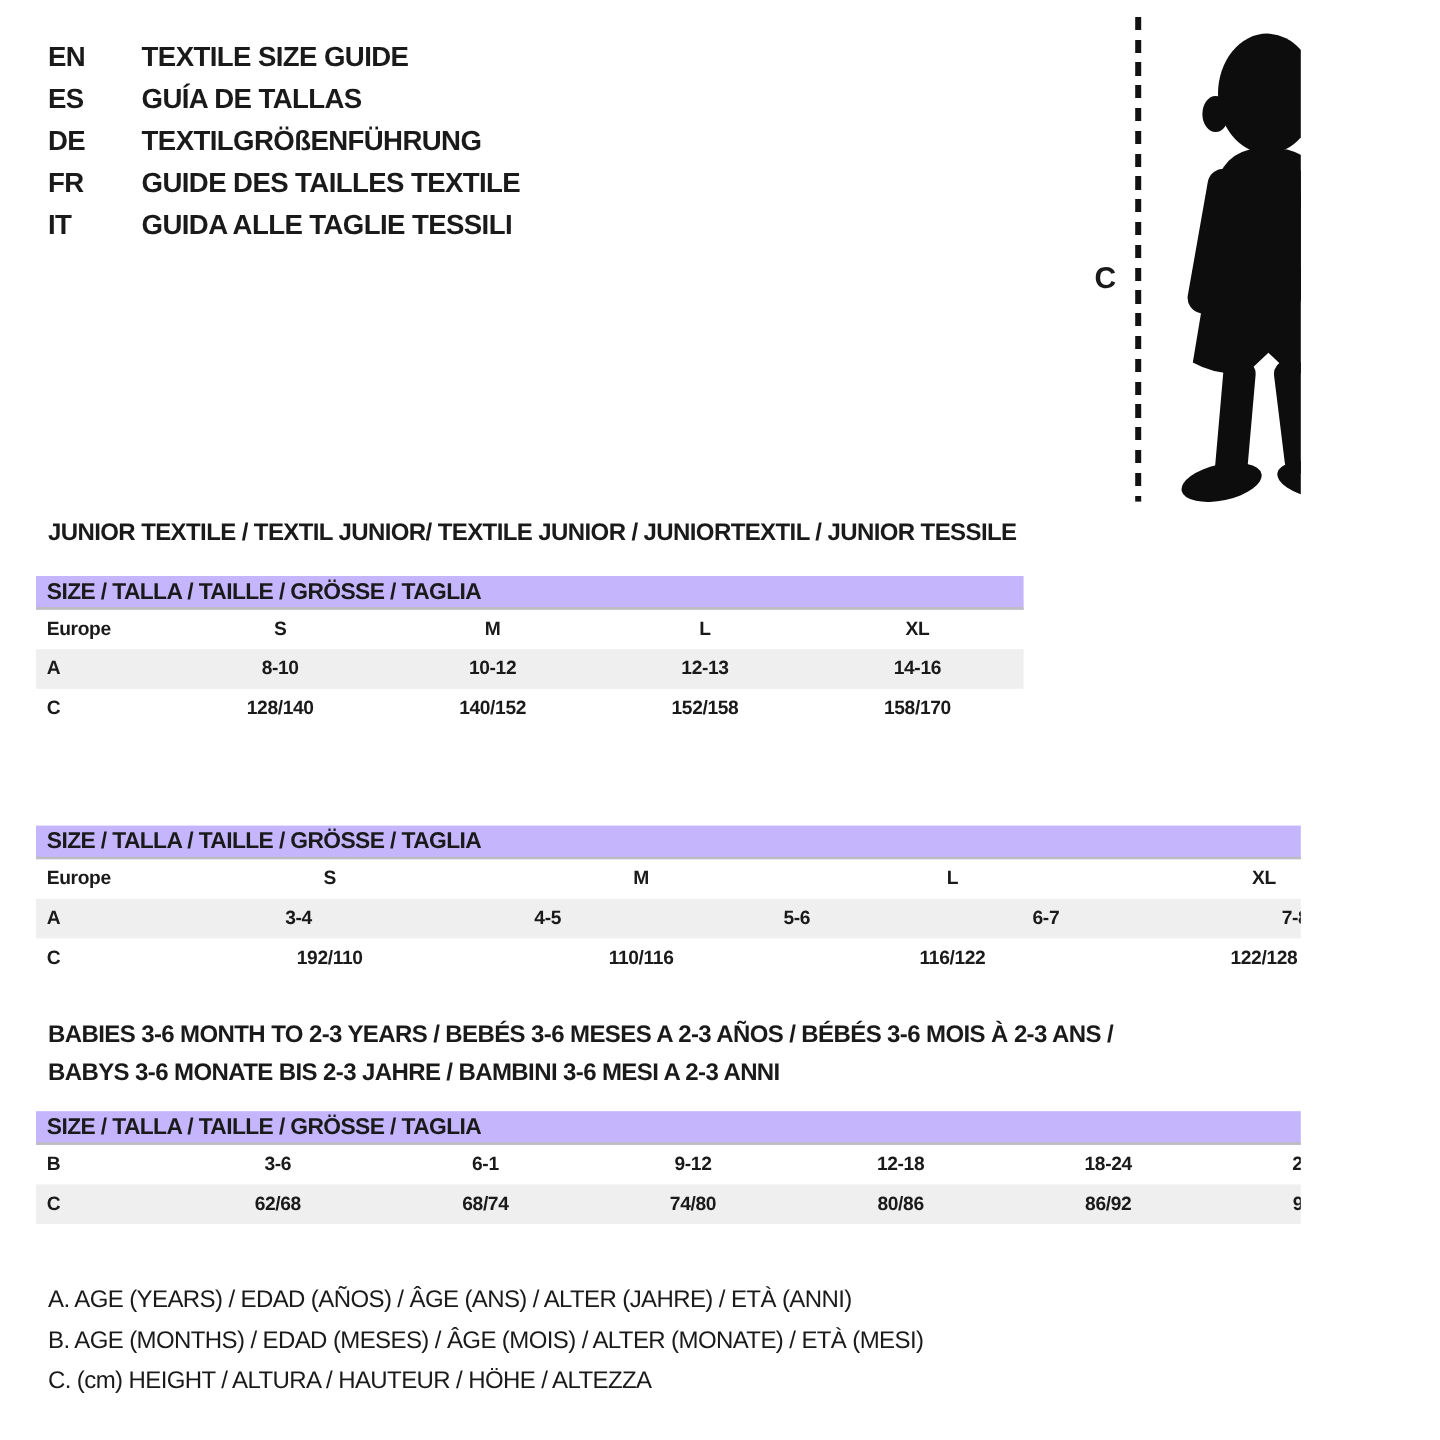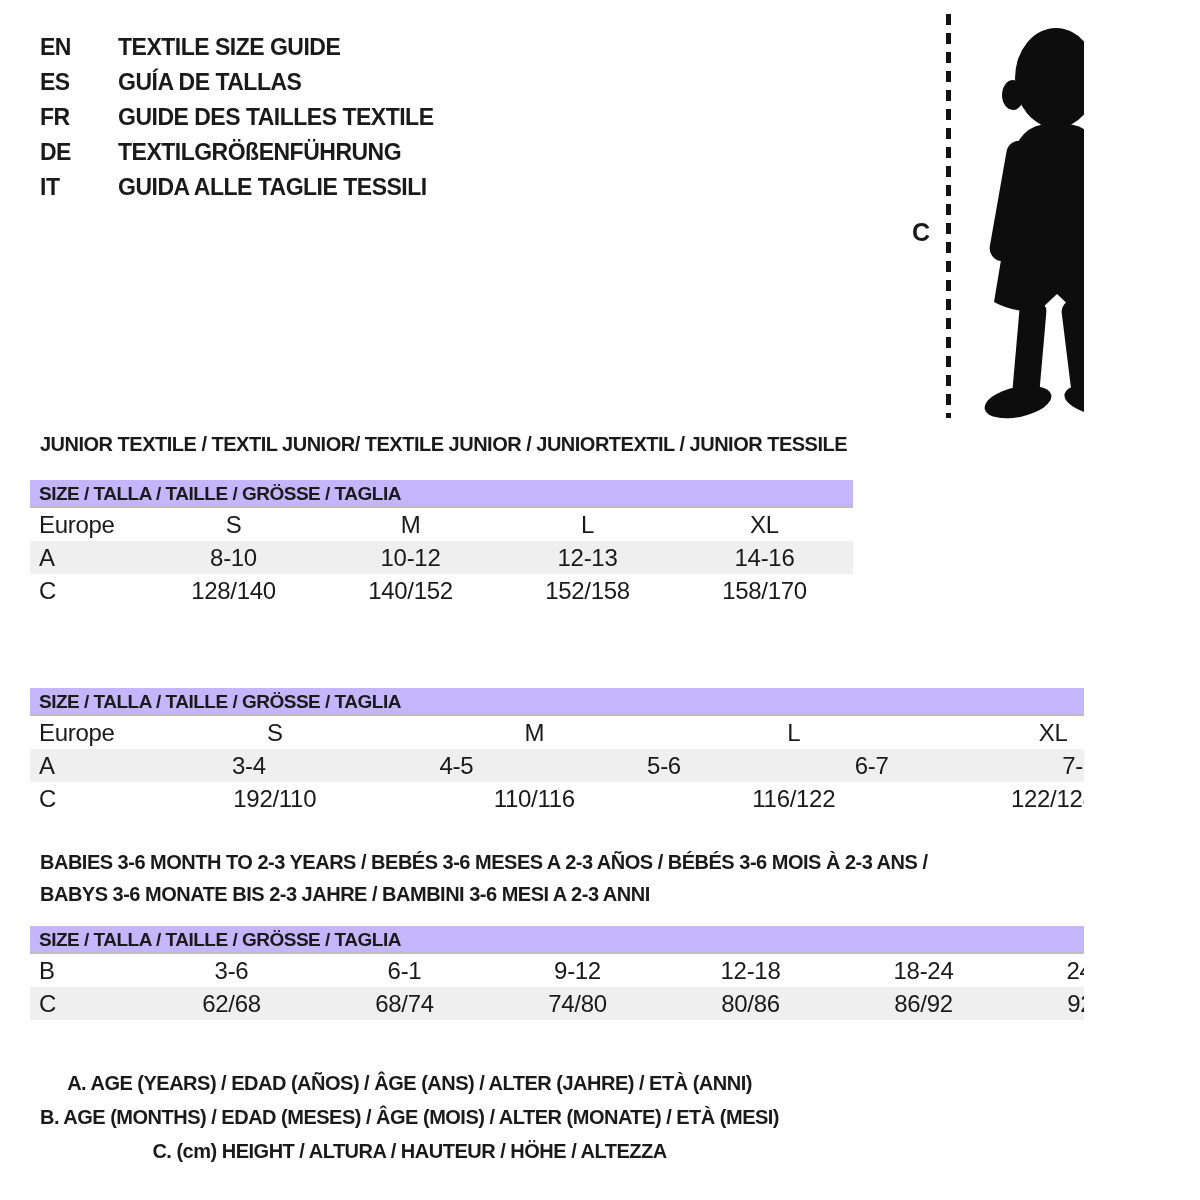--- a/index.html
+++ b/index.html
@@ -26,49 +26,49 @@
   }
   .sub{font-size:13px;vertical-align:-4px;font-weight:700;}
   
   .size-table{position:absolute;left:30px;}
   .t1{width:823px;}
   .t2,.t3{width:1153px;}
   .bar{
     height:28px;line-height:28px;background:#c4b5fd;border-bottom:2px solid #bdbdbd;
     font-size:19px;font-weight:700;letter-spacing:-0.5px;padding-left:9px;box-sizing:border-box;
   }
-  .trow{display:flex;height:33px;line-height:33px;font-size:24px;font-weight:400;letter-spacing:-0.3px;}
+  .trow{display:flex;height:33px;line-height:33px;font-size:16px;font-weight:700;letter-spacing:-0.3px;}
   .trow.shaded{background:#efefef;}
   .lcell{width:115px;padding-left:9px;box-sizing:border-box;}
   .vcell{flex:1;text-align:center;}
   
   .notes{position:absolute;left:40px;top:1066px;}
-  .note-line{line-height:34px;font-size:20px;font-weight:700;letter-spacing:-0.5px;white-space:nowrap;text-align:center;}
+  .note-line{line-height:34px;font-size:20px;font-weight:400;letter-spacing:-0.5px;white-space:nowrap;}
 </style>
 </head>
 <body>
 
 <div class="page">
 
   <div class="lang-list">
     <div class="lang-row">
       <span class="lang-code">EN</span>
       <span class="lang-title">TEXTILE SIZE GUIDE</span>
     </div>
     <div class="lang-row">
       <span class="lang-code">ES</span>
       <span class="lang-title">GUÍA DE TALLAS</span>
     </div>
     <div class="lang-row">
+      <span class="lang-code">DE</span>
+      <span class="lang-title">TEXTILGRÖßENFÜHRUNG</span>
+    </div>
+    <div class="lang-row">
       <span class="lang-code">FR</span>
       <span class="lang-title">GUIDE DES TAILLES TEXTILE</span>
-    </div>
-    <div class="lang-row">
-      <span class="lang-code">DE</span>
-      <span class="lang-title">TEXTILGRÖßENFÜHRUNG</span>
     </div>
     <div class="lang-row">
       <span class="lang-code">IT</span>
       <span class="lang-title">GUIDA ALLE TAGLIE TESSILI</span>
     </div>
   </div>
 
   <span class="figure-label">C</span>
   <div class="dash-line"></div>
   <svg class="toddler" width="190" height="410" viewBox="0 0 190 410" aria-hidden="true">

